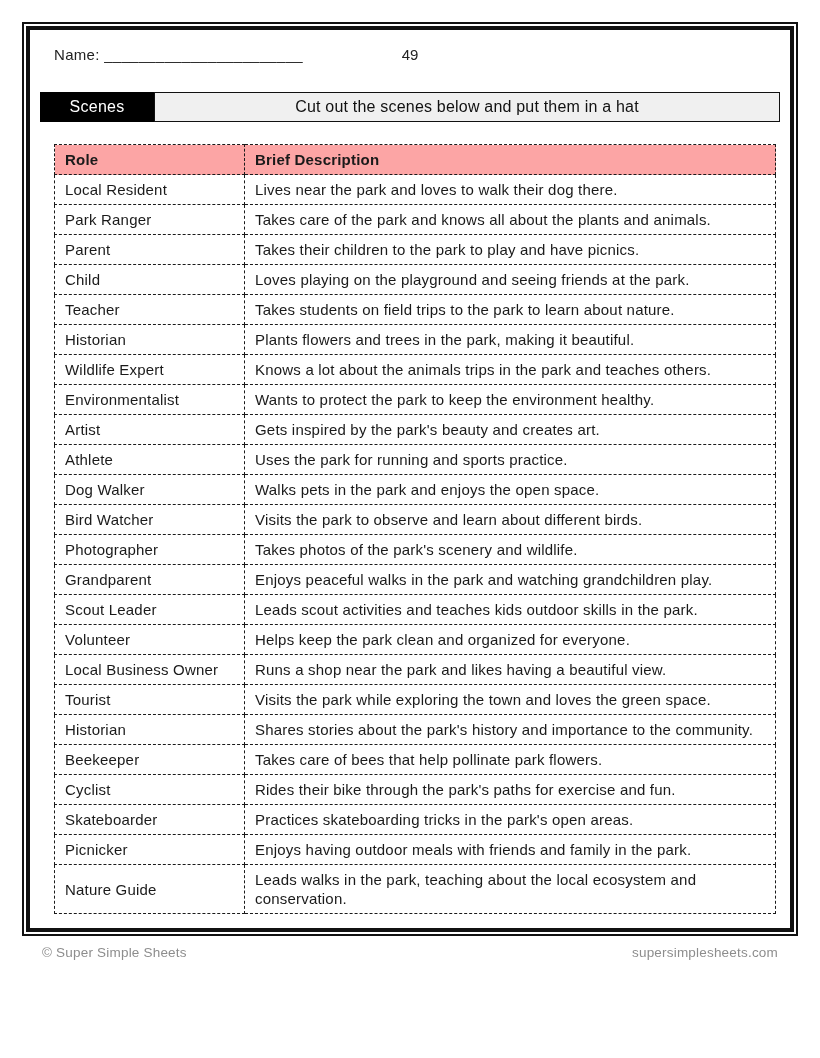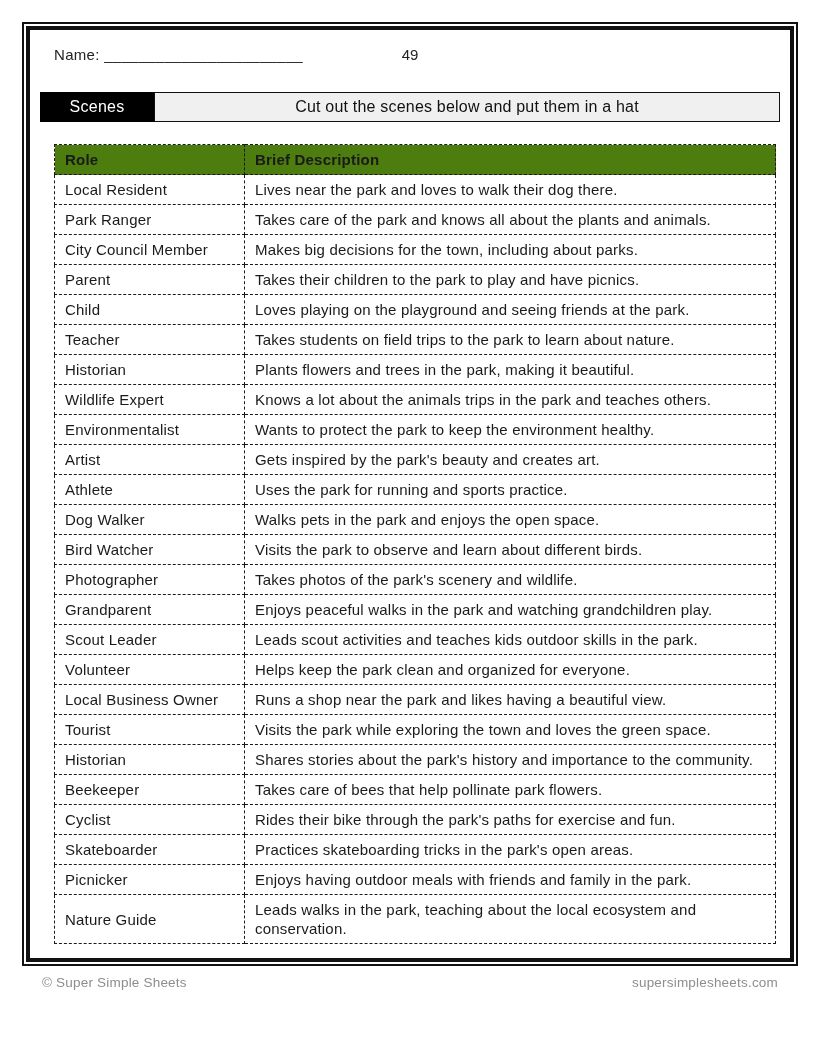--- a/index.html
+++ b/index.html
@@ -103,21 +103,21 @@
     border: 1.6px dashed #1a1a1a;
     font-size: 15px;
     line-height: 19px;
     padding: 5px 10px;
     text-align: left;
     vertical-align: middle;
     color: #1a1a1a;
     letter-spacing: 0.2px;
   }
   table.scenes th {
-    background: #4d7c0f;
+    background: #fca5a5;
     font-weight: bold;
   }
   table.scenes .col-role { width: 190px; }
 
   
   .footer {
     display: flex;
     justify-content: space-between;
     padding: 9px 20px 0 20px;
     font-size: 13.5px;
@@ -156,24 +156,20 @@
         <tbody>
             <tr>
               <td>Local Resident</td>
               <td>Lives near the park and loves to walk their dog there.</td>
             </tr>
             <tr>
               <td>Park Ranger</td>
               <td>Takes care of the park and knows all about the plants and animals.</td>
             </tr>
             <tr>
-              <td>City Council Member</td>
-              <td>Makes big decisions for the town, including about parks.</td>
-            </tr>
-            <tr>
               <td>Parent</td>
               <td>Takes their children to the park to play and have picnics.</td>
             </tr>
             <tr>
               <td>Child</td>
               <td>Loves playing on the playground and seeing friends at the park.</td>
             </tr>
             <tr>
               <td>Teacher</td>
               <td>Takes students on field trips to the park to learn about nature.</td>

